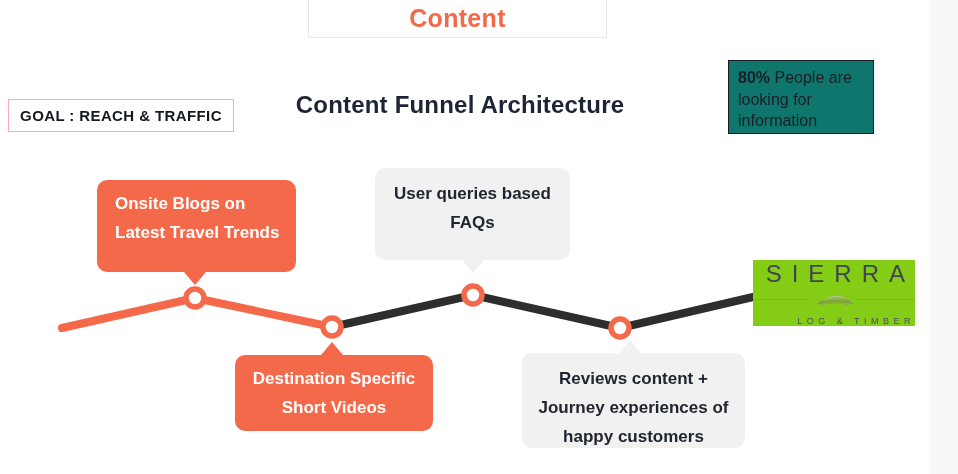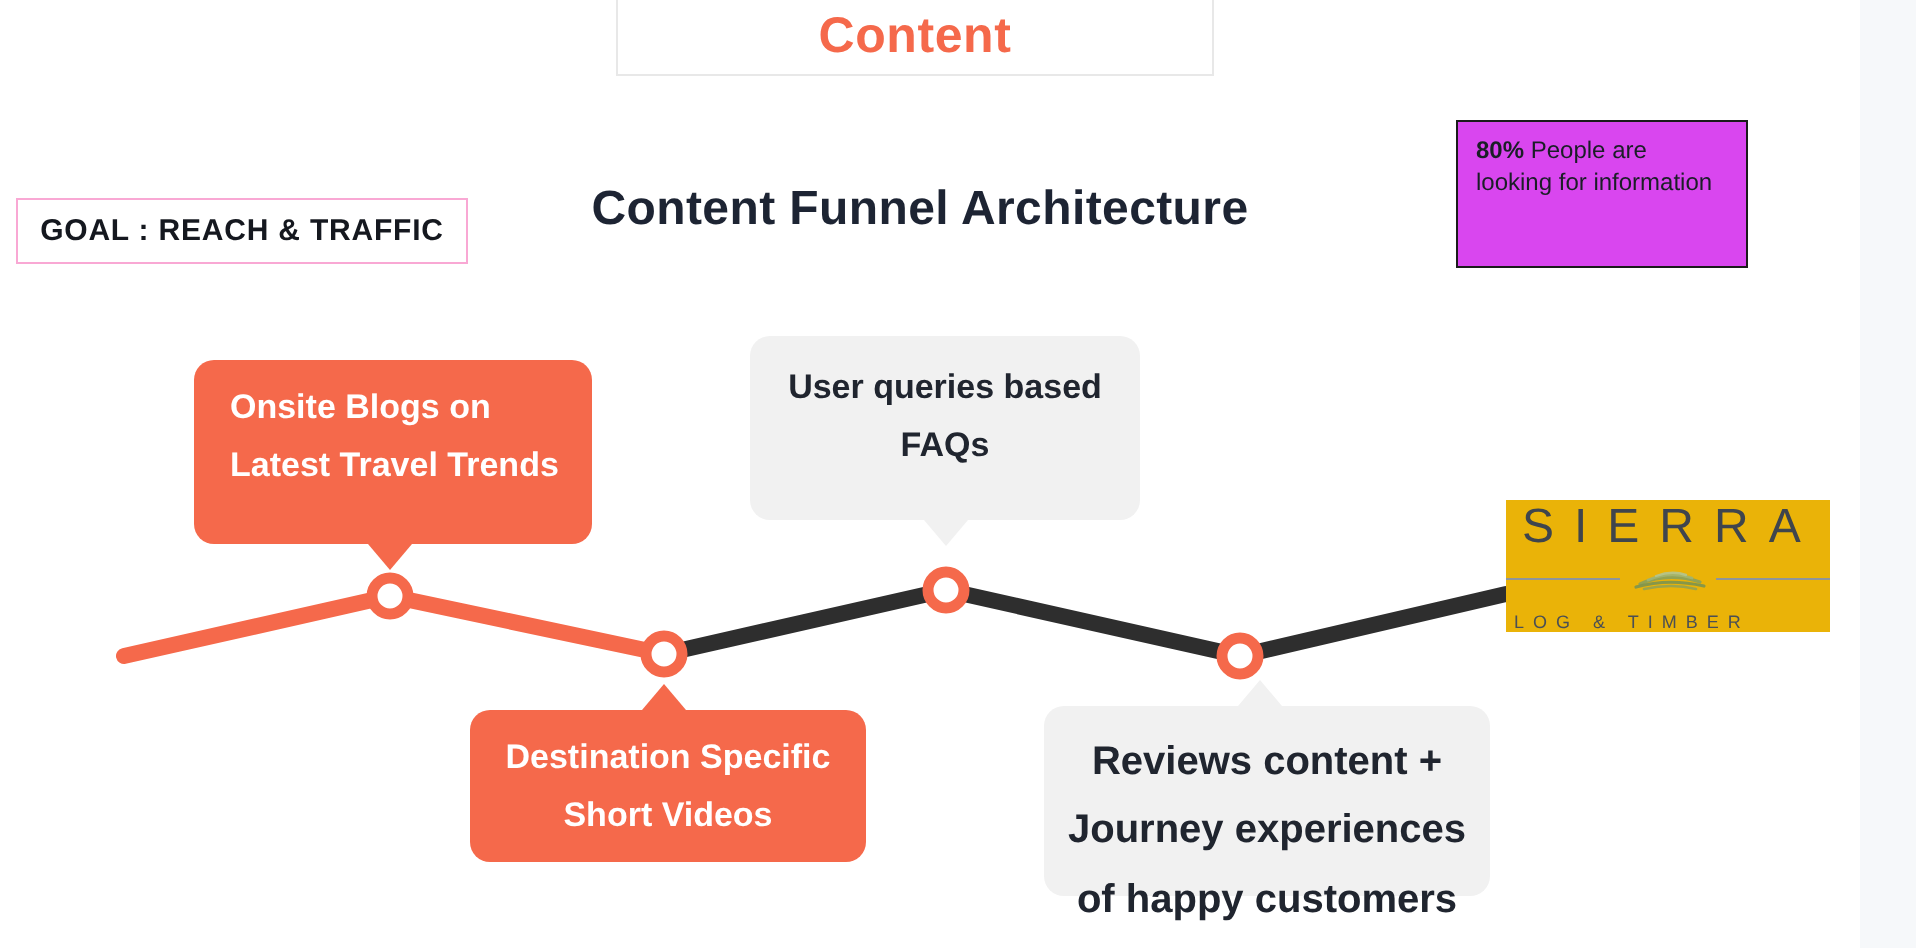--- a/index.html
+++ b/index.html
@@ -38,22 +38,22 @@
   .goal-box {
     position:absolute; left:8px; top:99px; width:226px; height:33px;
     border:1px solid #f9a8d4; background:#ffffff;
     display:flex; align-items:center; justify-content:center;
   }
   .goal-box span { font-size:15px; font-weight:bold; color:#15181f; letter-spacing:.4px; }
 
   
   .stat-box {
     position:absolute; left:728px; top:60px; width:146px; height:74px;
-    border:1px solid #1b1b1b; background:#d946ef;
-    padding:6px 9px; font-size:12px; line-height:1.35; color:#1a1e26;
+    border:1px solid #1b1b1b; background:#0f766e;
+    padding:6px 9px; font-size:16px; line-height:1.35; color:#1a1e26;
   }
   .stat-box .stat-highlight { font-weight:bold; }
 
   
   .timeline-svg { position:absolute; left:0; top:0; width:958px; height:474px; }
 
   
   .callout {
     position:absolute; border-radius:10px; font-weight:bold;
   }
@@ -76,27 +76,27 @@
   .callout-faqs {
     left:375px; top:168px; width:195px; height:92px;
     padding:12px 14px; font-size:17px; line-height:1.7; text-align:center;
   }
   .callout-videos {
     left:235px; top:355px; width:198px; height:76px;
     padding:10px 12px; font-size:17px; line-height:1.68; text-align:center;
   }
   .callout-reviews {
     left:522px; top:353px; width:223px; height:95px;
-    padding:11px 12px; font-size:20px; line-height:1.72; text-align:center;
+    padding:11px 12px; font-size:17px; line-height:1.72; text-align:center;
   }
 
   
   .logo {
-    position:absolute; left:753px; top:250px; width:162px;
-    text-align:left; background:#eab308;
+    position:absolute; left:753px; top:260px; width:162px;
+    text-align:right; background:#84cc16;
   }
   .logo-name {
     font-size:24px; color:#3f454d; letter-spacing:10px; margin-left:8px;
     font-weight:normal;
   }
   .logo-divider {
     display:flex; align-items:center; margin-top:4px; height:14px;
   }
   .logo-divider .rule { flex:1; height:1px; background:#8f959b; }
   .logo-divider .motif { width:48px; height:14px; flex:0 0 auto; }

